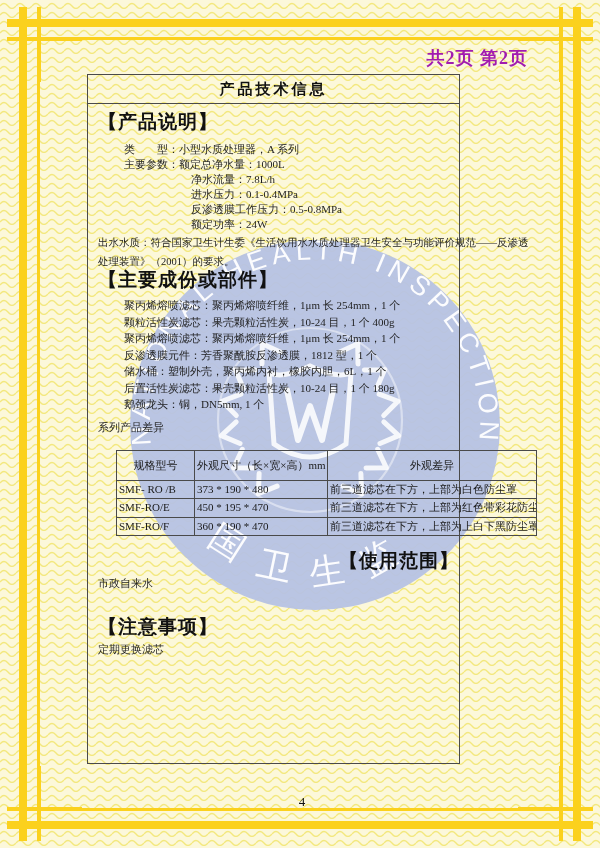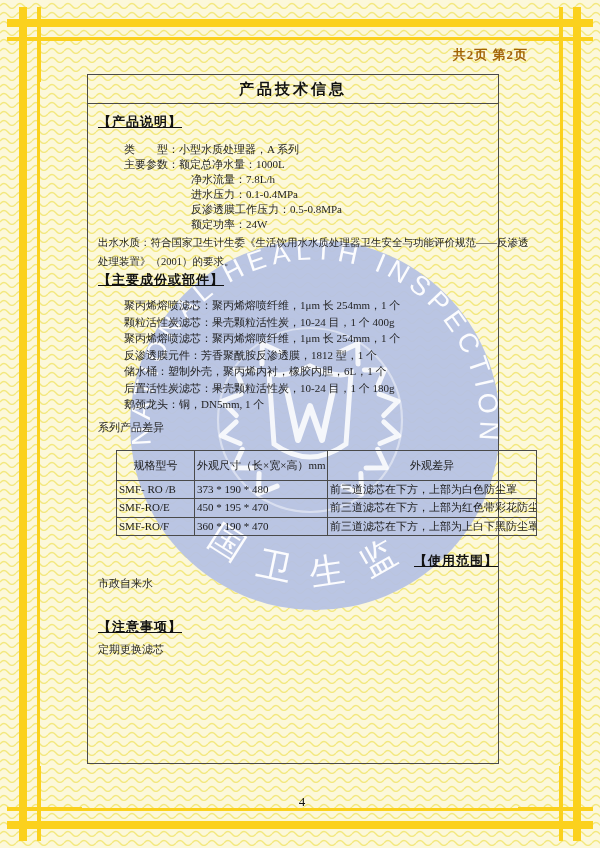--- a/index.html
+++ b/index.html
@@ -23,42 +23,42 @@
   .kb-v1 { left:19px; top:7px;  width:8px;  height:75px; }
   .kb-h2 { left:7px;  top:37px; width:75px; height:3.5px; }
   .kb-v2 { left:37px; top:7px;  width:3.5px; height:75px; }
   .knot.tl { left:0; top:0; }
   .knot.tr { right:0; top:0; transform:scaleX(-1); }
   .knot.bl { left:0; bottom:0; transform:scaleY(-1); }
   .knot.br { right:0; bottom:0; transform:scale(-1,-1); }
   
   .pagination {
     position:absolute; z-index:4; top:46px; right:72px;
-    font-size:13px; font-weight:bold; letter-spacing:1px; color:#a16207;
+    font-size:18px; font-weight:bold; letter-spacing:1px; color:#a21caf;
   }
   .page-number {
     position:absolute; z-index:4; left:0; top:794px; width:604px;
     text-align:center; font-size:13px; color:#111;
   }
   
   .content-box {
     position:absolute; z-index:2; left:87px; top:74px;
-    width:412px; height:690px;
+    width:373px; height:690px;
     border:1.6px solid #4a4a4a;
     box-sizing:border-box;
     font-size:11px; line-height:15px;
   }
   .doc-title {
     height:28px; border-bottom:1.6px solid #4a4a4a;
     display:flex; align-items:center; justify-content:center;
     font-size:15px; font-weight:bold; letter-spacing:3px; color:#111;
   }
   .sec-heading {
-    margin:9px 0 0 10px; font-size:13px; font-weight:bold;
-    line-height:17px; color:#111; letter-spacing:1px;text-decoration:underline;
+    margin:9px 0 0 10px; font-size:19px; font-weight:bold;
+    line-height:17px; color:#111; letter-spacing:1px;
   }
   .sec-heading.h2 { margin-top:0; }
   .sec-heading.h3 { margin-top:16px;text-align:right; }
   .sec-heading.h4 { margin-top:27px; }
   .param-block { margin-top:12px; }
   .param-line  { margin-left:36px; line-height:15px; white-space:nowrap; }
   .param-line.cont { margin-left:103px; }
   .wq-para { margin:1px 0 0 10px; font-size:10.5px; line-height:19px; }
   .wq-para div { white-space:nowrap; }
   .comp-list { margin-top:9px; }

